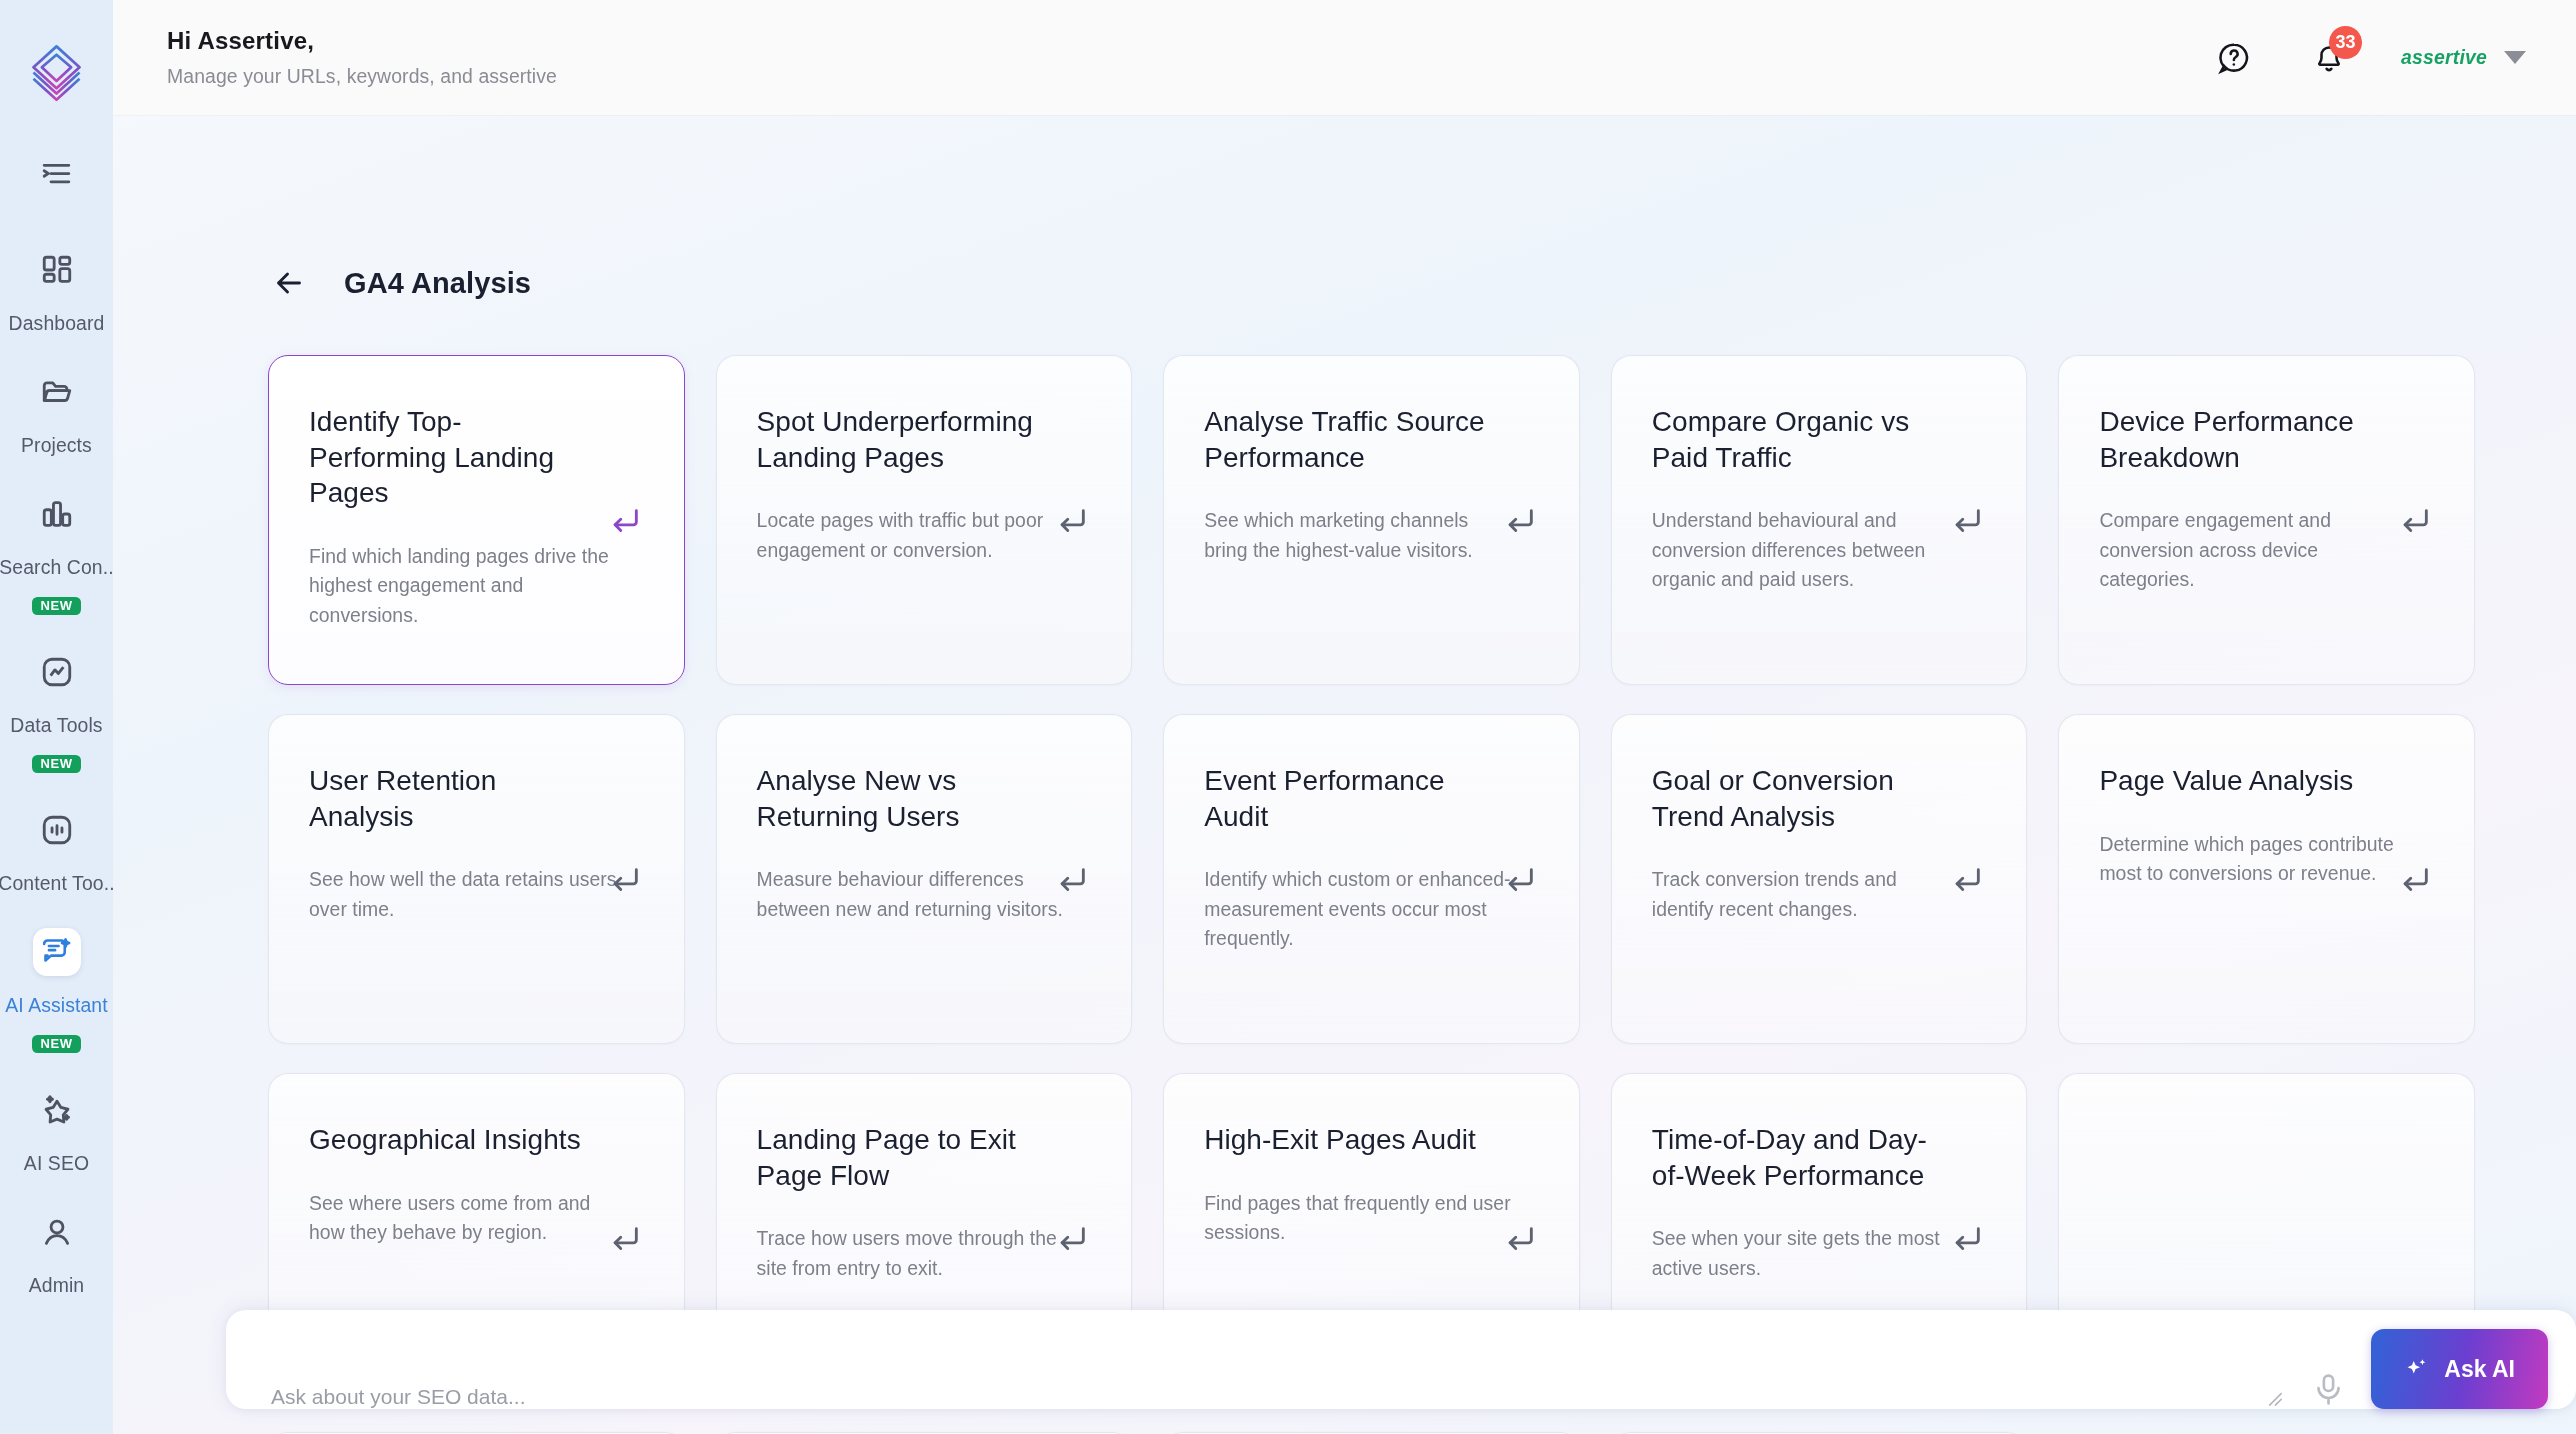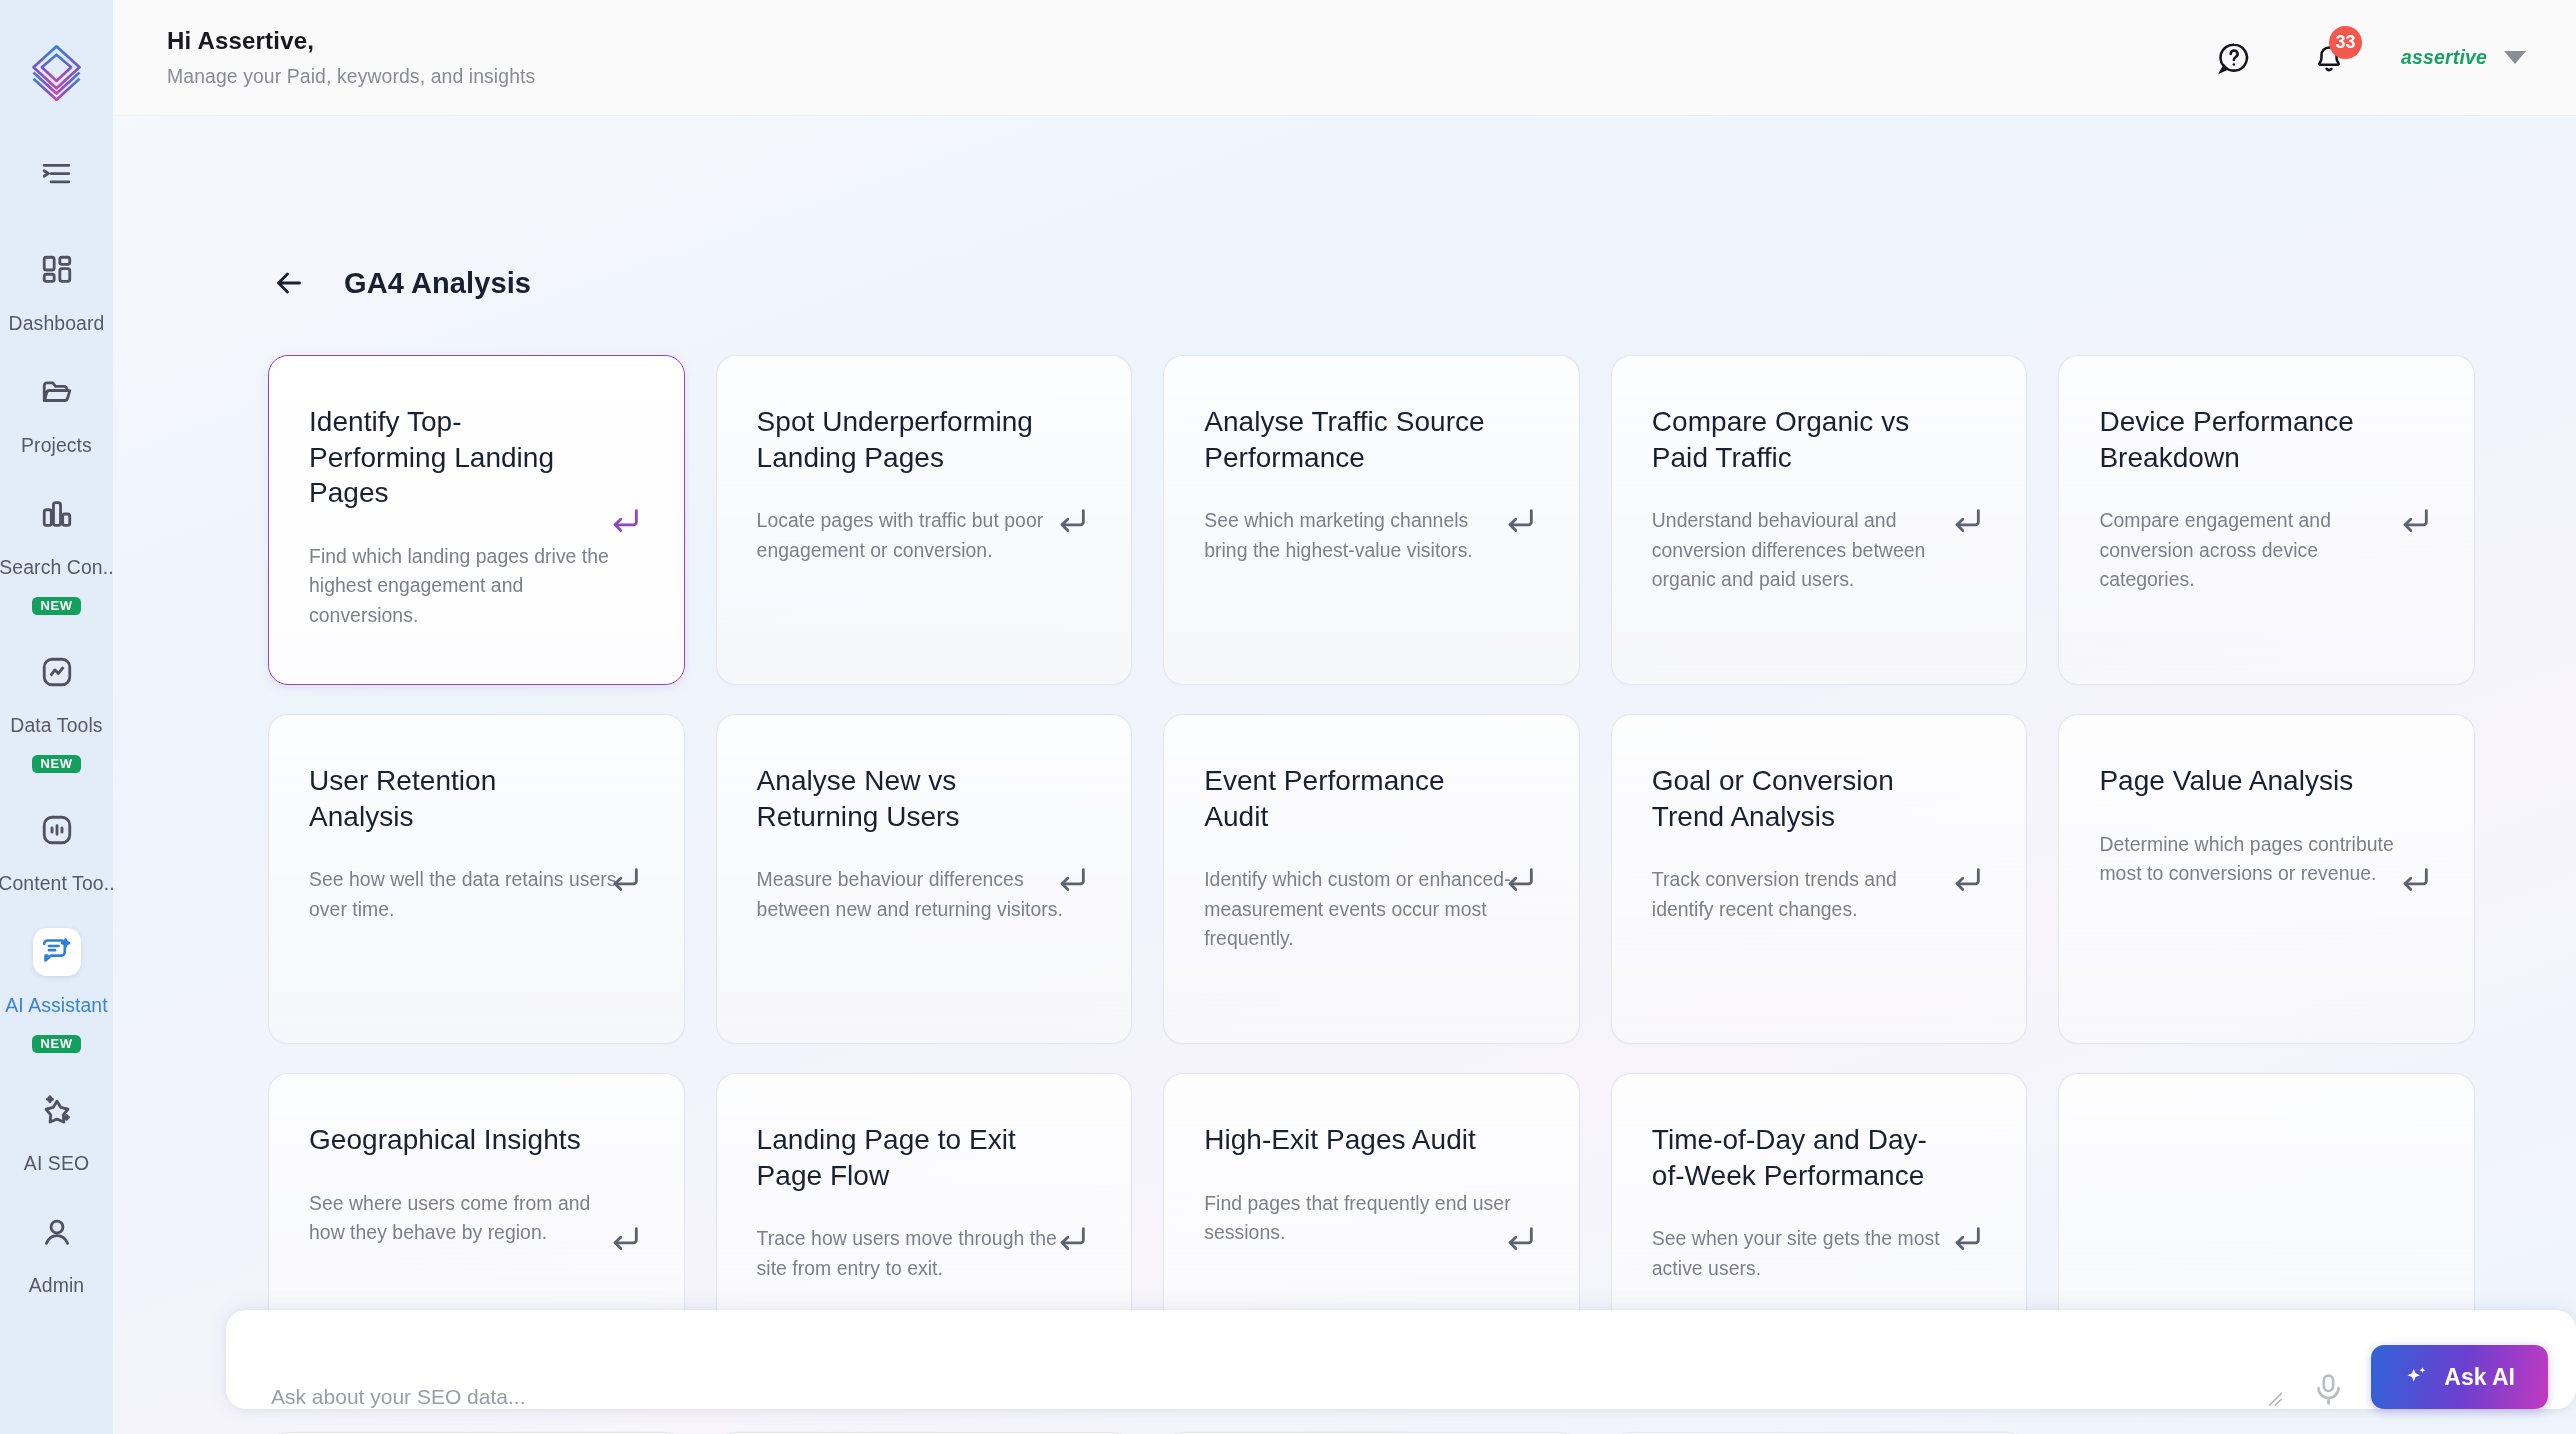--- a/index.html
+++ b/index.html
@@ -131,21 +131,21 @@
   .ask-input {
     flex:1; border:none; outline:none; background:transparent;
     font-size:21px; color:#2a2d38; font-family:"Liberation Sans", sans-serif;
   }
   .ask-input::placeholder { color:#9a9da6; }
   .resize-grip { width:23px; height:23px; opacity:.45; flex:0 0 auto; }
   .mic-btn { width:40px; height:40px; display:flex; align-items:center; justify-content:center;
              cursor:pointer; flex:0 0 auto; }
   .askai-btn {
     flex:0 0 auto;
-    height:64px; padding:0 33px;
+    height:80px; padding:0 33px;
     border-radius:13px; border:none; cursor:pointer;
     background:linear-gradient(100deg,#3163d6 0%,#6b3fd0 52%,#c23ac0 100%);
     color:#fff; font-size:23px; font-weight:bold;
     display:flex; align-items:center; gap:14px;
     font-family:"Liberation Sans", sans-serif;
     box-shadow:0 2.3px 9.3px rgba(110,70,200,.30);
   }
 </style>
 </head>
 <body>
@@ -265,21 +265,21 @@
       </span>
       <span class="nav-label">Admin</span>
     </div>
   </nav>
 
   <div class="main">
 
     <header class="topbar">
       <div>
         <div class="greet-title">Hi Assertive,</div>
-        <div class="greet-sub">Manage your Paid, keywords, and insights</div>
+        <div class="greet-sub">Manage your URLs, keywords, and assertive</div>
       </div>
 
       <div class="topbar-right">
         <div class="icon-btn">
           <svg width="36" height="36" viewBox="0 0 24 24" fill="none" stroke="#14161c" stroke-width="1.7" stroke-linecap="round">
             <path d="M12 3.2a8.6 8.6 0 1 1-6.6 14.1L3.4 21l3.8-1.8A8.6 8.6 0 0 1 12 3.2z"></path>
             <path d="M9.8 9.3a2.3 2.3 0 1 1 3.3 2.1c-.8.4-1.2 1-1.2 1.9"></path>
             <circle cx="11.9" cy="16.3" r=".85" fill="#14161c" stroke="none"></circle>
           </svg>
         </div>

